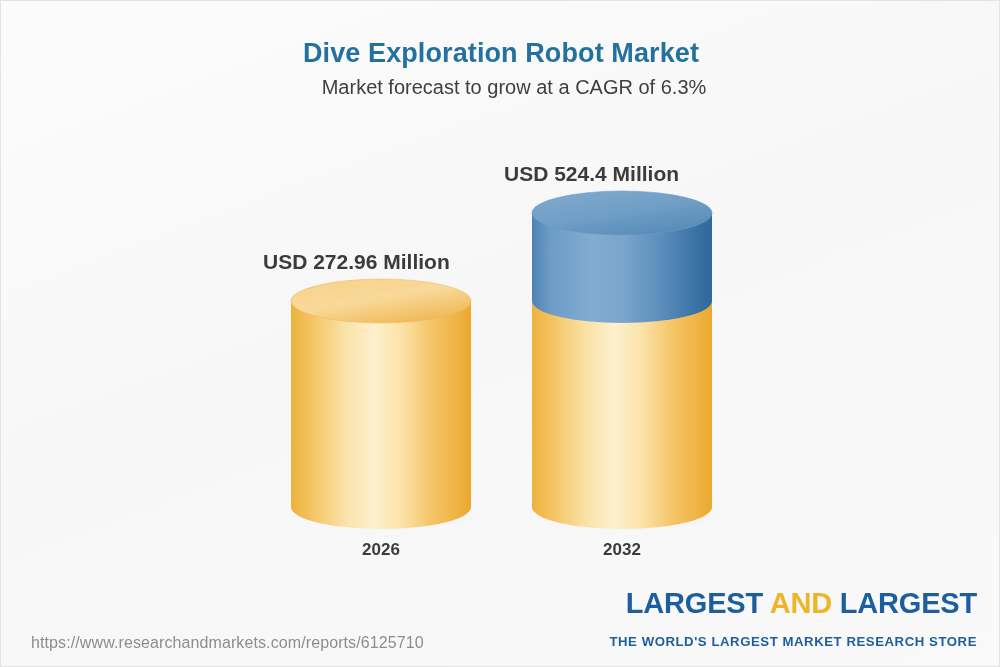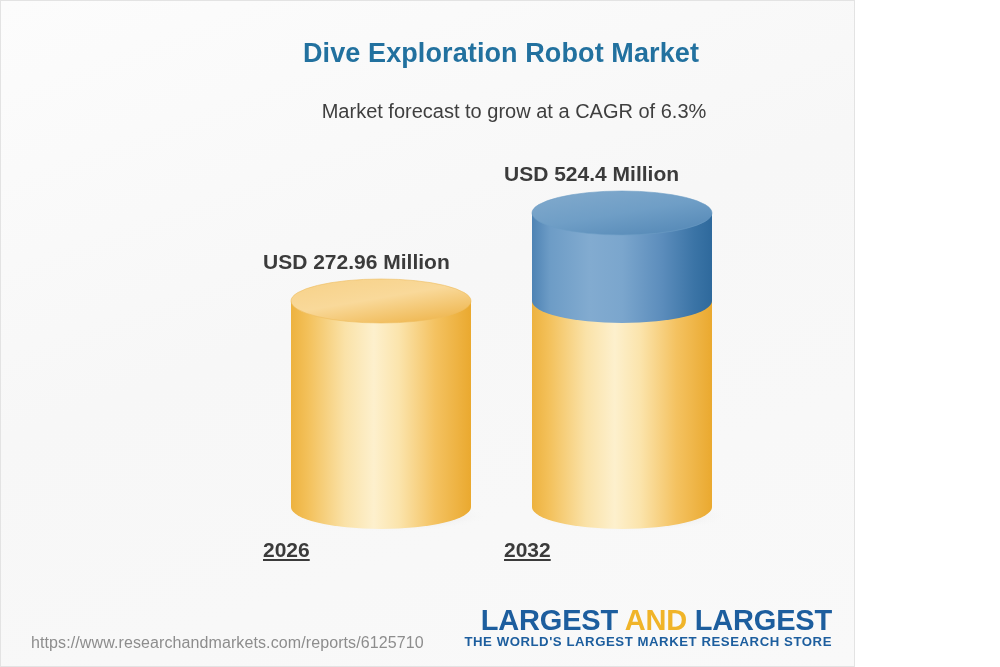--- a/index.html
+++ b/index.html
@@ -9,21 +9,21 @@
   }
   body {
     width: 1000px;
     height: 667px;
     font-family: "Liberation Sans", sans-serif;
     overflow: hidden;
   }
 
   #infographic {
     position: relative;
-    width: 855px;
+    width: 1000px;
     height: 667px;
     box-sizing: border-box;
     border: 1px solid #e3e3e3;
     background: #fafafa;
     background: linear-gradient(160deg, #fcfcfc 0%, #f7f7f7 45%, #f9f9f9 100%);
     overflow: hidden;
   }
 
   
   .header {
@@ -35,21 +35,21 @@
   }
   .chart-title {
     font-size: 27px;
     font-weight: bold;
     color: #22719f;
     letter-spacing: 0.1px;
     line-height: 36px;
     white-space: nowrap;
   }
   .chart-subtitle {
-    margin-top: 26px;
+    margin-top: 2px;
     font-size: 20px;
     font-weight: normal;
     color: #3f3f3f;
     line-height: 28px;
     white-space: nowrap;
     padding-left: 26px;
   }
 
   
   .plot {
@@ -72,25 +72,25 @@
     font-size: 21px;
     font-weight: bold;
     color: #3b3b3b;
     white-space: nowrap;
     line-height: 26px;
   }
 
   .cat-label {
     position: absolute;
     width: 100%;
-    font-size: 21px;
+    text-align: center;
+    font-size: 17px;
     font-weight: bold;
     color: #3b3b3b;
     line-height: 26px;
-    text-decoration: underline;
   }
 
   
   .footer-url {
     position: absolute;
     left: 30px;
     bottom: 14px;
     font-size: 16px;
     color: #8d8d8d;
     letter-spacing: 0.1px;
@@ -106,21 +106,21 @@
   }
   .logo-main {
     font-size: 29px;
     font-weight: bold;
     letter-spacing: -0.2px;
     white-space: nowrap;
   }
   .logo-main .w1, .logo-main .w3 { color: #1d5e9e; }
   .logo-main .w2 { color: #f0b429; }
   .logo-tag {
-    margin-top: 0;
+    margin-top: 17px;
     font-size: 13.2px;
     font-weight: bold;
     color: #1d5e9e;
     letter-spacing: 0.55px;
     white-space: nowrap;
   }
 </style>
 </head>
 <body>
 

